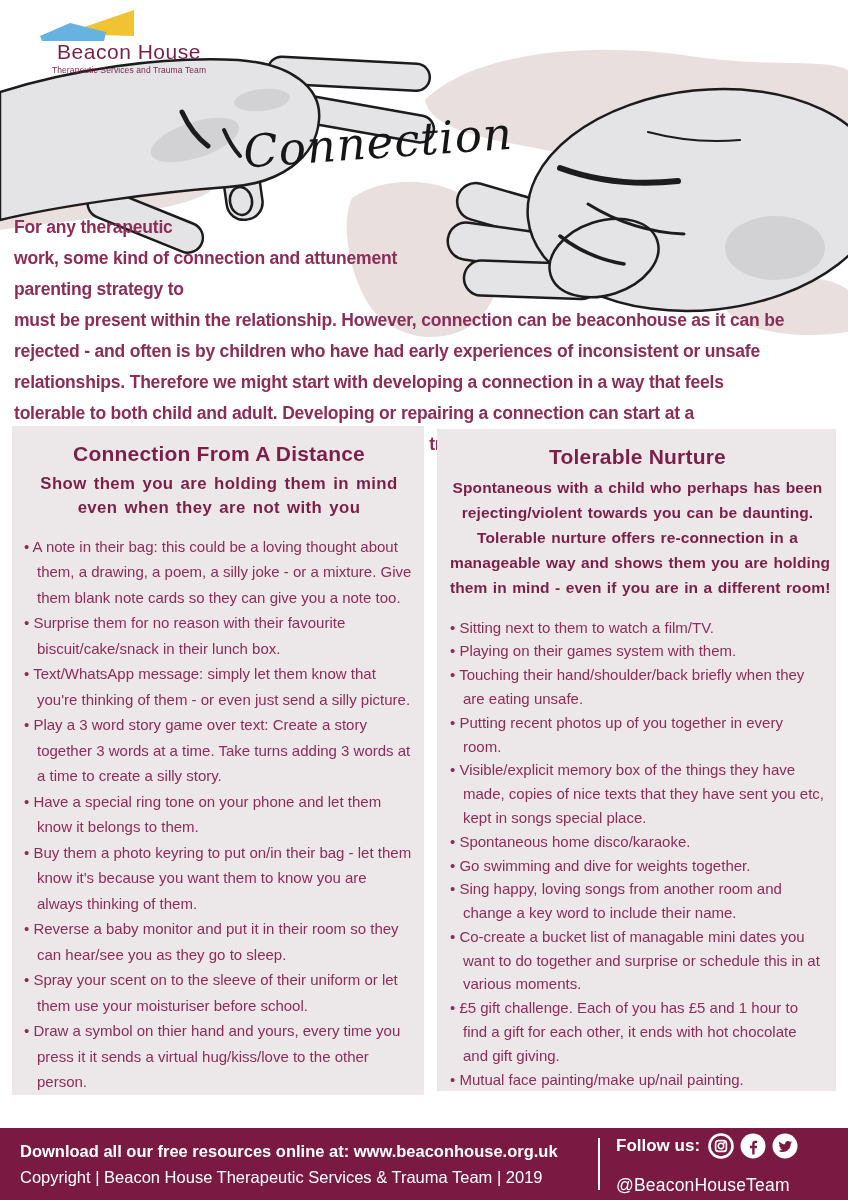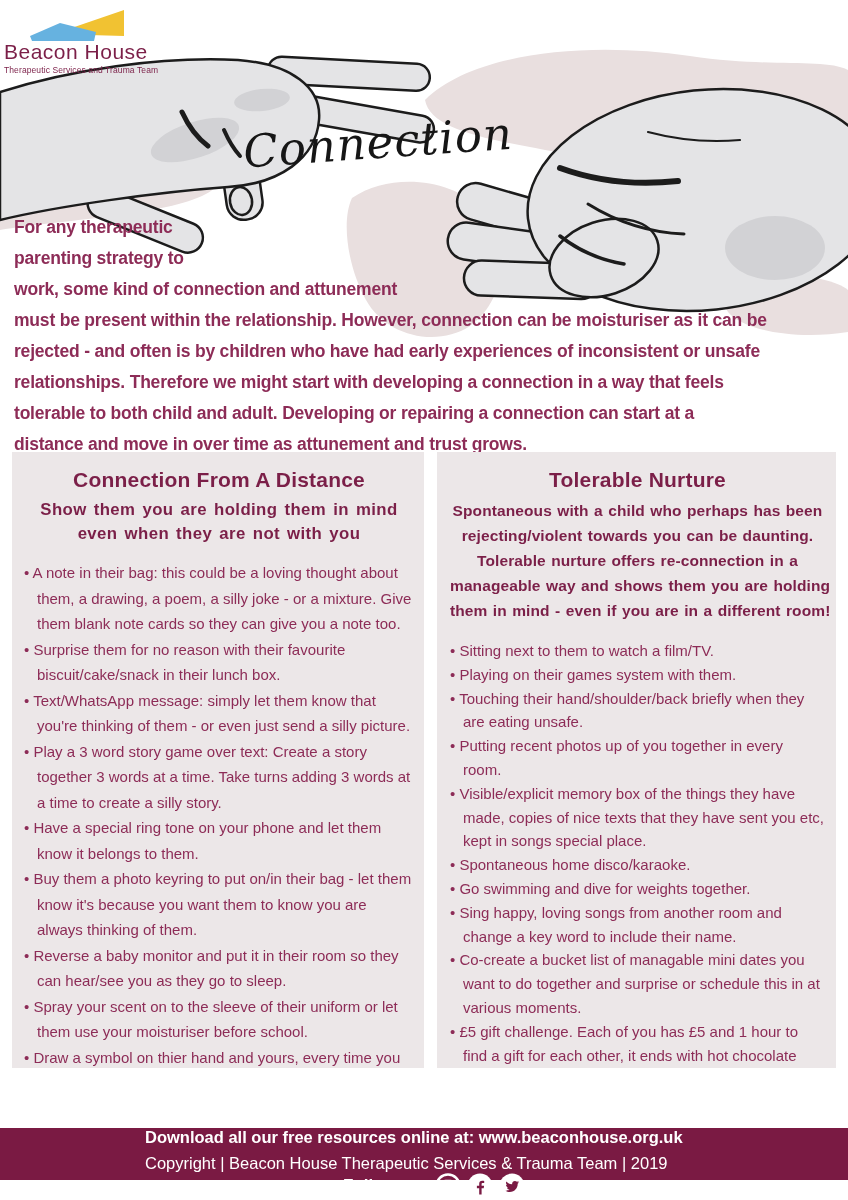--- a/index.html
+++ b/index.html
@@ -19,32 +19,32 @@
     font-family:"Liberation Sans", sans-serif;overflow:hidden;margin:0 auto;
   }
   
   .hero{position:absolute;left:0;top:0;width:848px;height:345px;}
   .script-word{
     position:absolute;left:243px;top:116px;
     font-family:"DejaVu Serif", serif;font-style:italic;font-size:45px;
     color:#161616;transform:rotate(-4deg);letter-spacing:1px;white-space:nowrap;
   }
   
-  .logo{position:absolute;left:4px;top:8px;width:230px;}
+  .logo{position:absolute;left:14px;top:8px;width:230px;text-align:center;}
   .logo svg{display:block;margin-left:24px;}
   .logo-title{font-size:21px;color:var(--maroon-heading);letter-spacing:.5px;margin-top:-2px;}
   .logo-sub{font-size:8.5px;color:var(--maroon-heading);margin-top:1px;letter-spacing:.1px;}
   
   .intro{position:absolute;left:14px;top:212px;width:830px;}
   .intro-line{
     white-space:nowrap;font-weight:bold;font-size:17.5px;line-height:31px;
     color:var(--maroon-text);letter-spacing:-0.2px;
   }
   
-  .columns{position:absolute;left:12px;top:452px;width:824px;height:616px;display:flex;gap:13px;}
+  .columns{position:absolute;left:12px;top:452px;width:824px;height:616px;display:flex;gap:13px;align-items:center;}
   .col{background:var(--column-bg);box-sizing:border-box;overflow:hidden;}
   .col.left{width:412px;padding:8px 10px 0 12px;}
   .col.right{width:399px;padding:8px 11px 0 13px;}
   .col h2{
     margin:8px 0 6px;text-align:center;font-size:21px;letter-spacing:.2px;
     color:var(--maroon-heading);
   }
   .sub-line{
     text-align:center;font-weight:bold;color:var(--maroon-heading);white-space:nowrap;
   }
@@ -53,23 +53,23 @@
   .col ul{list-style:none;margin:14px 0 0;padding:0;}
   .col.right ul{margin-top:16px;}
   .col li{
     color:var(--maroon-text);padding-left:13px;text-indent:-13px;
   }
   .col.left li{font-size:15px;line-height:25.5px;}
   .col.right li{font-size:15px;line-height:23.8px;}
   .col li::before{content:"• ";}
   
   .footer{
-    position:absolute;left:0;top:1128px;width:848px;height:52px;
+    position:absolute;left:0;top:1128px;width:848px;height:72px;
     background:var(--footer-bg);color:#fff;display:flex;align-items:center;
-    box-sizing:border-box;padding-left:20px;flex-direction:column;
+    box-sizing:border-box;padding-left:20px;
   }
   .f-left{width:578px;}
   .f-line1{font-weight:bold;font-size:16.5px;white-space:nowrap;}
   .f-line2{font-size:16.5px;margin-top:7px;white-space:nowrap;}
   .f-divider{width:2px;height:52px;background:#fff;margin-right:16px;}
   .f-row{display:flex;align-items:center;gap:6px;}
   .follow{font-weight:bold;font-size:17px;margin-right:2px;}
   .social-icon{display:block;}
   .handle{font-size:17.5px;margin-top:16px;letter-spacing:.2px;}
 </style>
@@ -118,23 +118,23 @@
       <polygon points="26,26 96,2 96,28" fill="#f1c232"></polygon>
       <path d="M2,28 L32,15 L68,24 L66,33 L4,33 Z" fill="#66b2e0"></path>
     </svg>
     <div class="logo-title">Beacon House</div>
     <div class="logo-sub">Therapeutic Services and Trauma Team</div>
   </div>
 
   <div class="intro">
 
   <div class="intro-line">For any therapeutic</div>
+      <div class="intro-line">work, some kind of connection and attunement</div>
       <div class="intro-line">parenting strategy to</div>
-      <div class="intro-line">work, some kind of connection and attunement</div>
-      <div class="intro-line">must be present within the relationship. However, connection can be moisturiser as it can be</div>
+      <div class="intro-line">must be present within the relationship. However, connection can be beaconhouse as it can be</div>
       <div class="intro-line">rejected - and often is by children who have had early experiences of inconsistent or unsafe</div>
       <div class="intro-line">relationships.  Therefore we might start with developing a connection in a way that feels</div>
       <div class="intro-line">tolerable to both child and adult. Developing or repairing a connection can start at a</div>
       <div class="intro-line">distance and move in over time as attunement and trust grows.</div>
     </div>
 
   <div class="columns">
     <section class="col left">
       <h2>Connection From A Distance</h2>
       <div>

